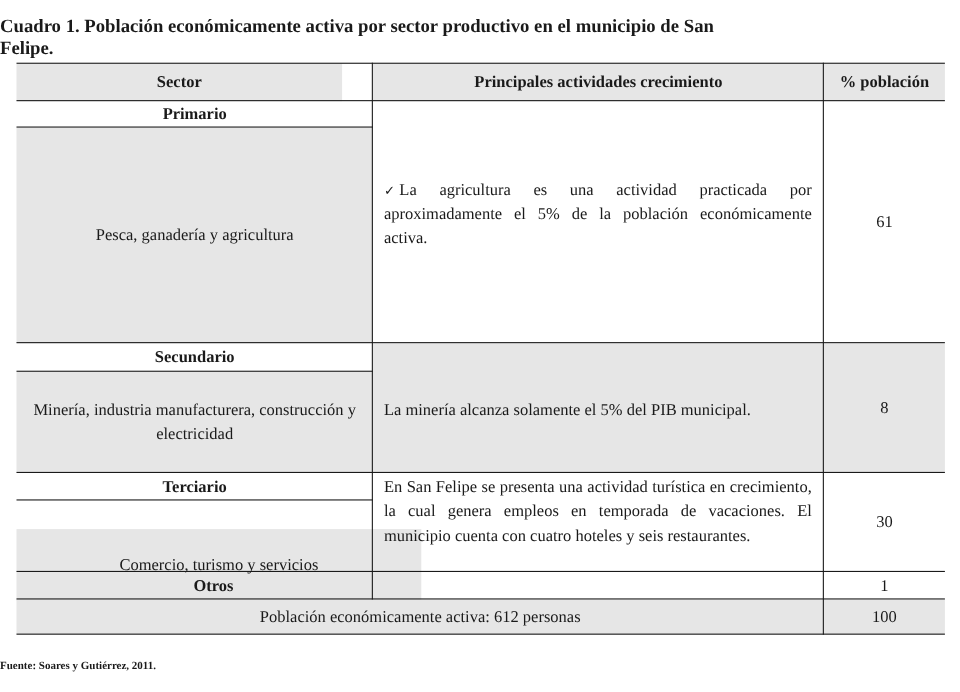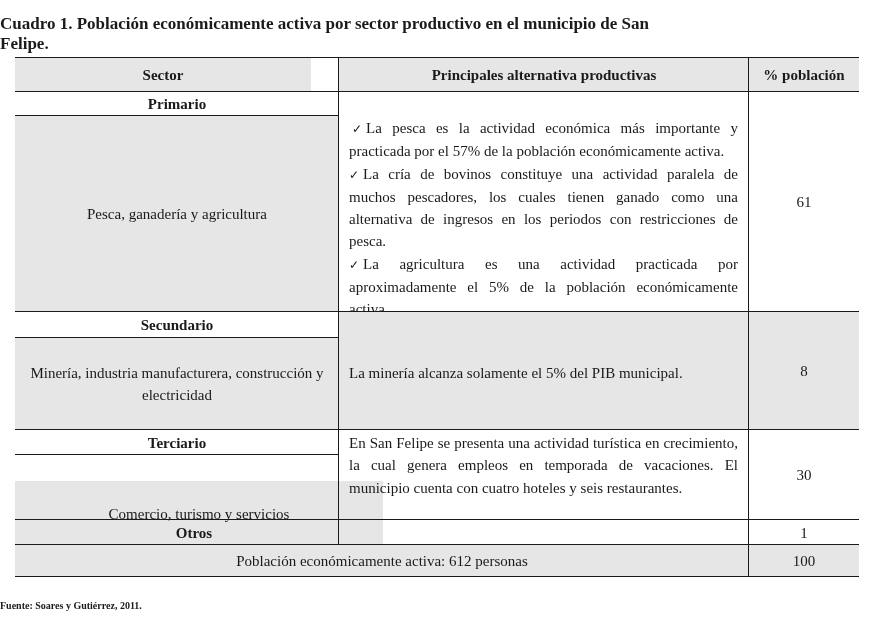--- a/index.html
+++ b/index.html
@@ -22,29 +22,29 @@
   .last-line { text-align-last: left; }
 </style>
 </head>
 <body>
 
 <div class="title">Cuadro 1. Población económicamente activa por sector productivo en el municipio de San Felipe.</div>
 
 <div>
 
   <div class="cell gray bold" style="left:15px;top:58px;width:296px;height:34px;">Sector</div>
-  <div class="cell gray bold" style="left:339px;top:58px;width:410px;height:34px;">Principales alternativa productivas</div>
+  <div class="cell gray bold" style="left:339px;top:58px;width:410px;height:34px;">Principales actividades crecimiento</div>
   <div class="cell gray bold" style="left:749px;top:58px;width:110px;height:34px;">% población</div>
 
   <div class="cell bold" style="left:15px;top:92px;width:324px;height:24px;">Primario</div>
   <div class="cell gray" style="left:15px;top:116px;width:324px;height:196px;">Pesca, ganadería y agricultura</div>
   <div style="position:absolute;left:339px;top:92px;width:410px;height:220px;">
     <div class="txt" style="left:10px;top:25px;width:389px;">
-      <span><span class="check">&nbsp;✓</span><span>La pesca es la actividad económica más importante y practicada por el 57% de la población económicamente activa.</span></span><br>
-      <span><span class="check">✓</span><span>La cría de bovinos constituye una actividad paralela de muchos pescadores, los cuales tienen ganado como una alternativa de ingresos en los periodos con restricciones de pesca.</span></span><br>
+      <br>
+      <br>
       <span><span class="check">✓</span><span>La agricultura es una actividad practicada por aproximadamente el 5% de la población económicamente activa.</span></span>
     </div>
   </div>
   <div class="cell" style="left:749px;top:92px;width:110px;height:220px;">61</div>
 
   <div class="cell bold" style="left:15px;top:312px;width:324px;height:26px;">Secundario</div>
   <div class="cell gray" style="left:15px;top:338px;width:324px;height:92px;padding:0 12px;">Minería, industria manufacturera, construcción y electricidad</div>
   <div class="cell gray" style="left:339px;top:312px;width:410px;height:118px;justify-content:flex-start;padding-left:10px;padding-top:4px;">La minería alcanza solamente el 5% del PIB municipal.</div>
   <div class="cell gray" style="left:749px;top:312px;width:110px;height:118px;">8</div>
 

